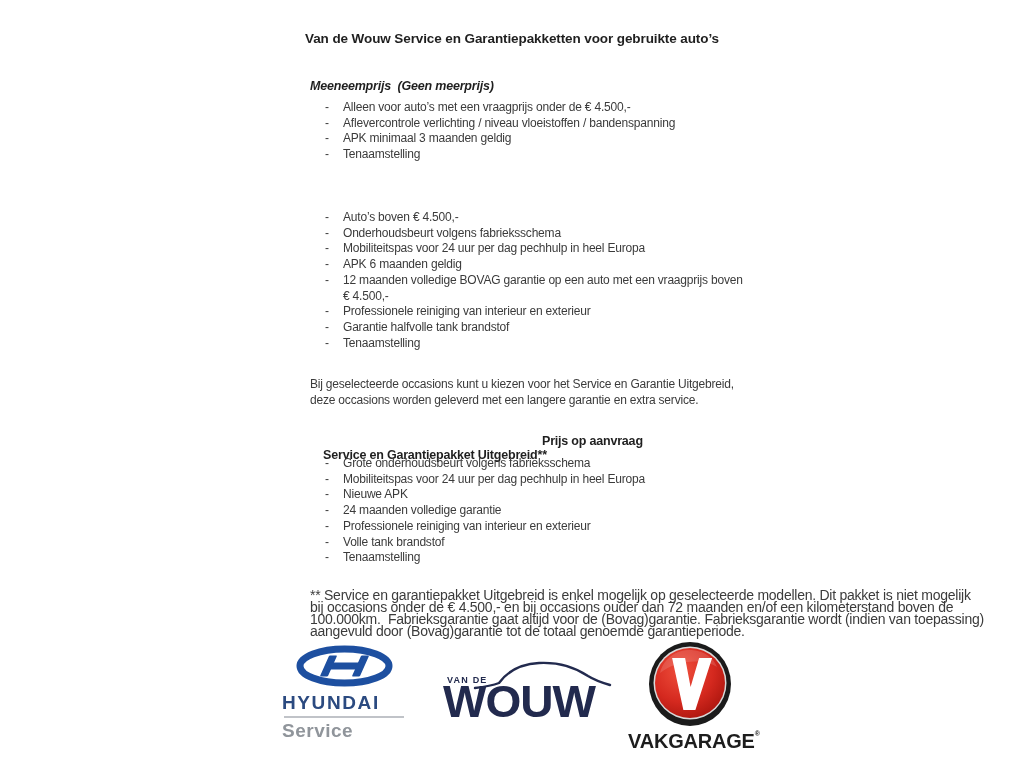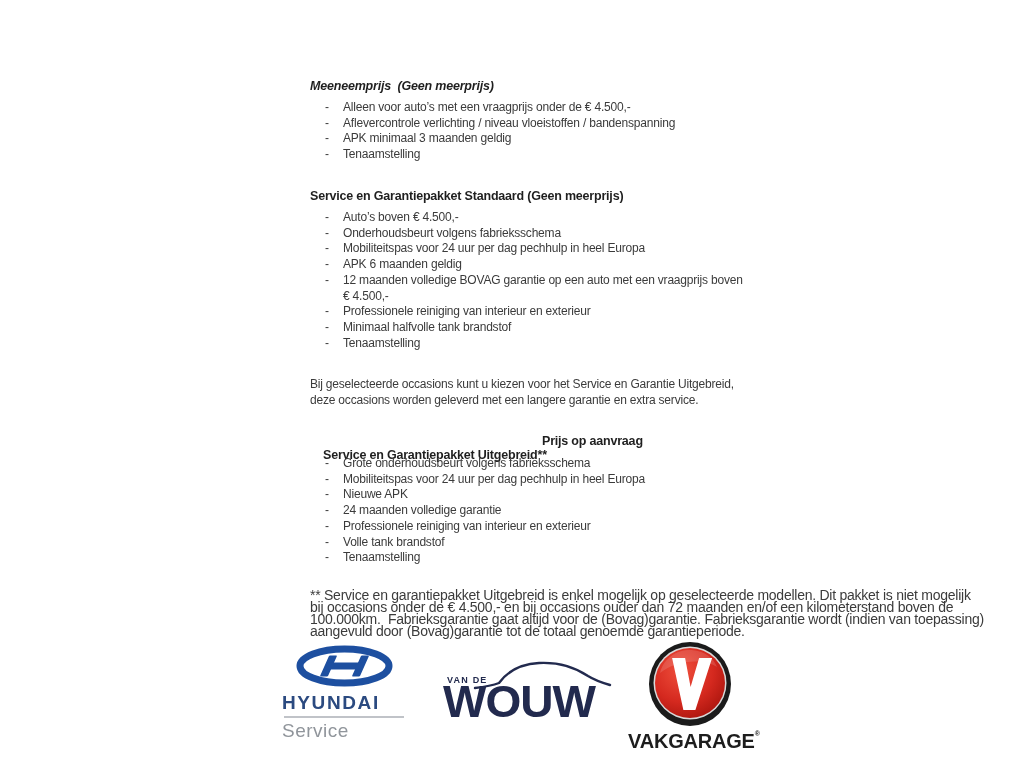--- a/index.html
+++ b/index.html
@@ -37,21 +37,21 @@
   .hyundai{position:absolute;left:282px;top:645px;width:124px;text-align:left;}
   .hyundai-oval{display:block;margin:0 auto;}
   .hy-ellipse{fill:#ffffff;stroke:var(--hyundai_blue,#1d4fa0);stroke-width:7px;}
   .hy-h{fill:var(--hyundai_blue,#1d4fa0);}
   .hyundai-word{
     margin-top:6px;font-size:19px;font-weight:bold;letter-spacing:1.6px;
     color:var(--hyundai_navy,#2b4a80);transform:scaleY(0.92);transform-origin:top;
   }
   .hyundai-rule{height:2px;background:#c0c3c8;margin:1px 2px 2px 2px;}
   .hyundai-service{
-    font-size:19px;font-weight:normal;color:var(--hyundai_gray,#90959b);letter-spacing:0.5px;
+    font-size:19px;font-weight:bold;color:var(--hyundai_gray,#90959b);letter-spacing:0.5px;
   }
   .wouw{position:absolute;left:443px;top:658px;width:170px;height:75px;}
   .wouw-car{position:absolute;left:30px;top:2px;}
   .wouw-car path{stroke:var(--wouw_navy,#222a4e);stroke-width:2.4;fill:none;stroke-linecap:round;}
   .wouw-top{
     position:absolute;left:4px;top:17px;font-size:9px;font-weight:bold;letter-spacing:1.2px;
     color:var(--wouw_navy,#222a4e);
   }
   .wouw-word{
     position:absolute;left:0px;top:21px;font-size:47px;line-height:47px;font-weight:bold;
@@ -67,20 +67,21 @@
     margin-top:2px;font-size:20px;font-weight:bold;letter-spacing:-0.2px;color:#1d1d1d;
     transform:scaleY(1.05);transform-origin:top;white-space:nowrap;
   }
   .vak-reg{font-size:7px;vertical-align:top;line-height:10px;}
 </style>
 </head>
 <body>
 
 <div class="page">
 
+  <h1 class="title">Van de Wouw Service en Garantiepakketten voor gebruikte auto’s</h1>
 
   <div class="heading h-meeneem">Meeneemprijs  (Geen meerprijs)</div>
   <div class="list l-meeneem">
     <div class="li">
         <span class="dash">-</span>
         <span class="li-text">Alleen voor auto’s met een vraagprijs onder de € 4.500,-</span>
       </div>
     <div class="li">
         <span class="dash">-</span>
         <span class="li-text">Aflevercontrole verlichting / niveau vloeistoffen / bandenspanning</span>
@@ -88,21 +89,20 @@
     <div class="li">
         <span class="dash">-</span>
         <span class="li-text">APK minimaal 3 maanden geldig</span>
       </div>
     <div class="li">
         <span class="dash">-</span>
         <span class="li-text">Tenaamstelling</span>
       </div>
   </div>
 
-  <div class="heading h-standaard">Service en Garantiepakket Standaard (Geen meerprijs)</div>
   <div class="list l-standaard">
     <div class="li">
         <span class="dash">-</span>
         <span class="li-text">Auto’s boven € 4.500,-</span>
       </div>
     <div class="li">
         <span class="dash">-</span>
         <span class="li-text">Onderhoudsbeurt volgens fabrieksschema</span>
       </div>
     <div class="li">
@@ -117,21 +117,21 @@
         <span class="dash">-</span>
         <span class="li-text">12 maanden volledige BOVAG garantie op een auto met een vraagprijs boven
 € 4.500,-</span>
       </div>
     <div class="li">
         <span class="dash">-</span>
         <span class="li-text">Professionele reiniging van interieur en exterieur</span>
       </div>
     <div class="li">
         <span class="dash">-</span>
-        <span class="li-text">Minimaal halfvolle tank brandstof</span>
+        <span class="li-text">Garantie halfvolle tank brandstof</span>
       </div>
     <div class="li">
         <span class="dash">-</span>
         <span class="li-text">Tenaamstelling</span>
       </div>
   </div>
 
   <p class="para">Bij geselecteerde occasions kunt u kiezen voor het Service en Garantie Uitgebreid,
 deze occasions worden geleverd met een langere garantie en extra service.</p>
 

